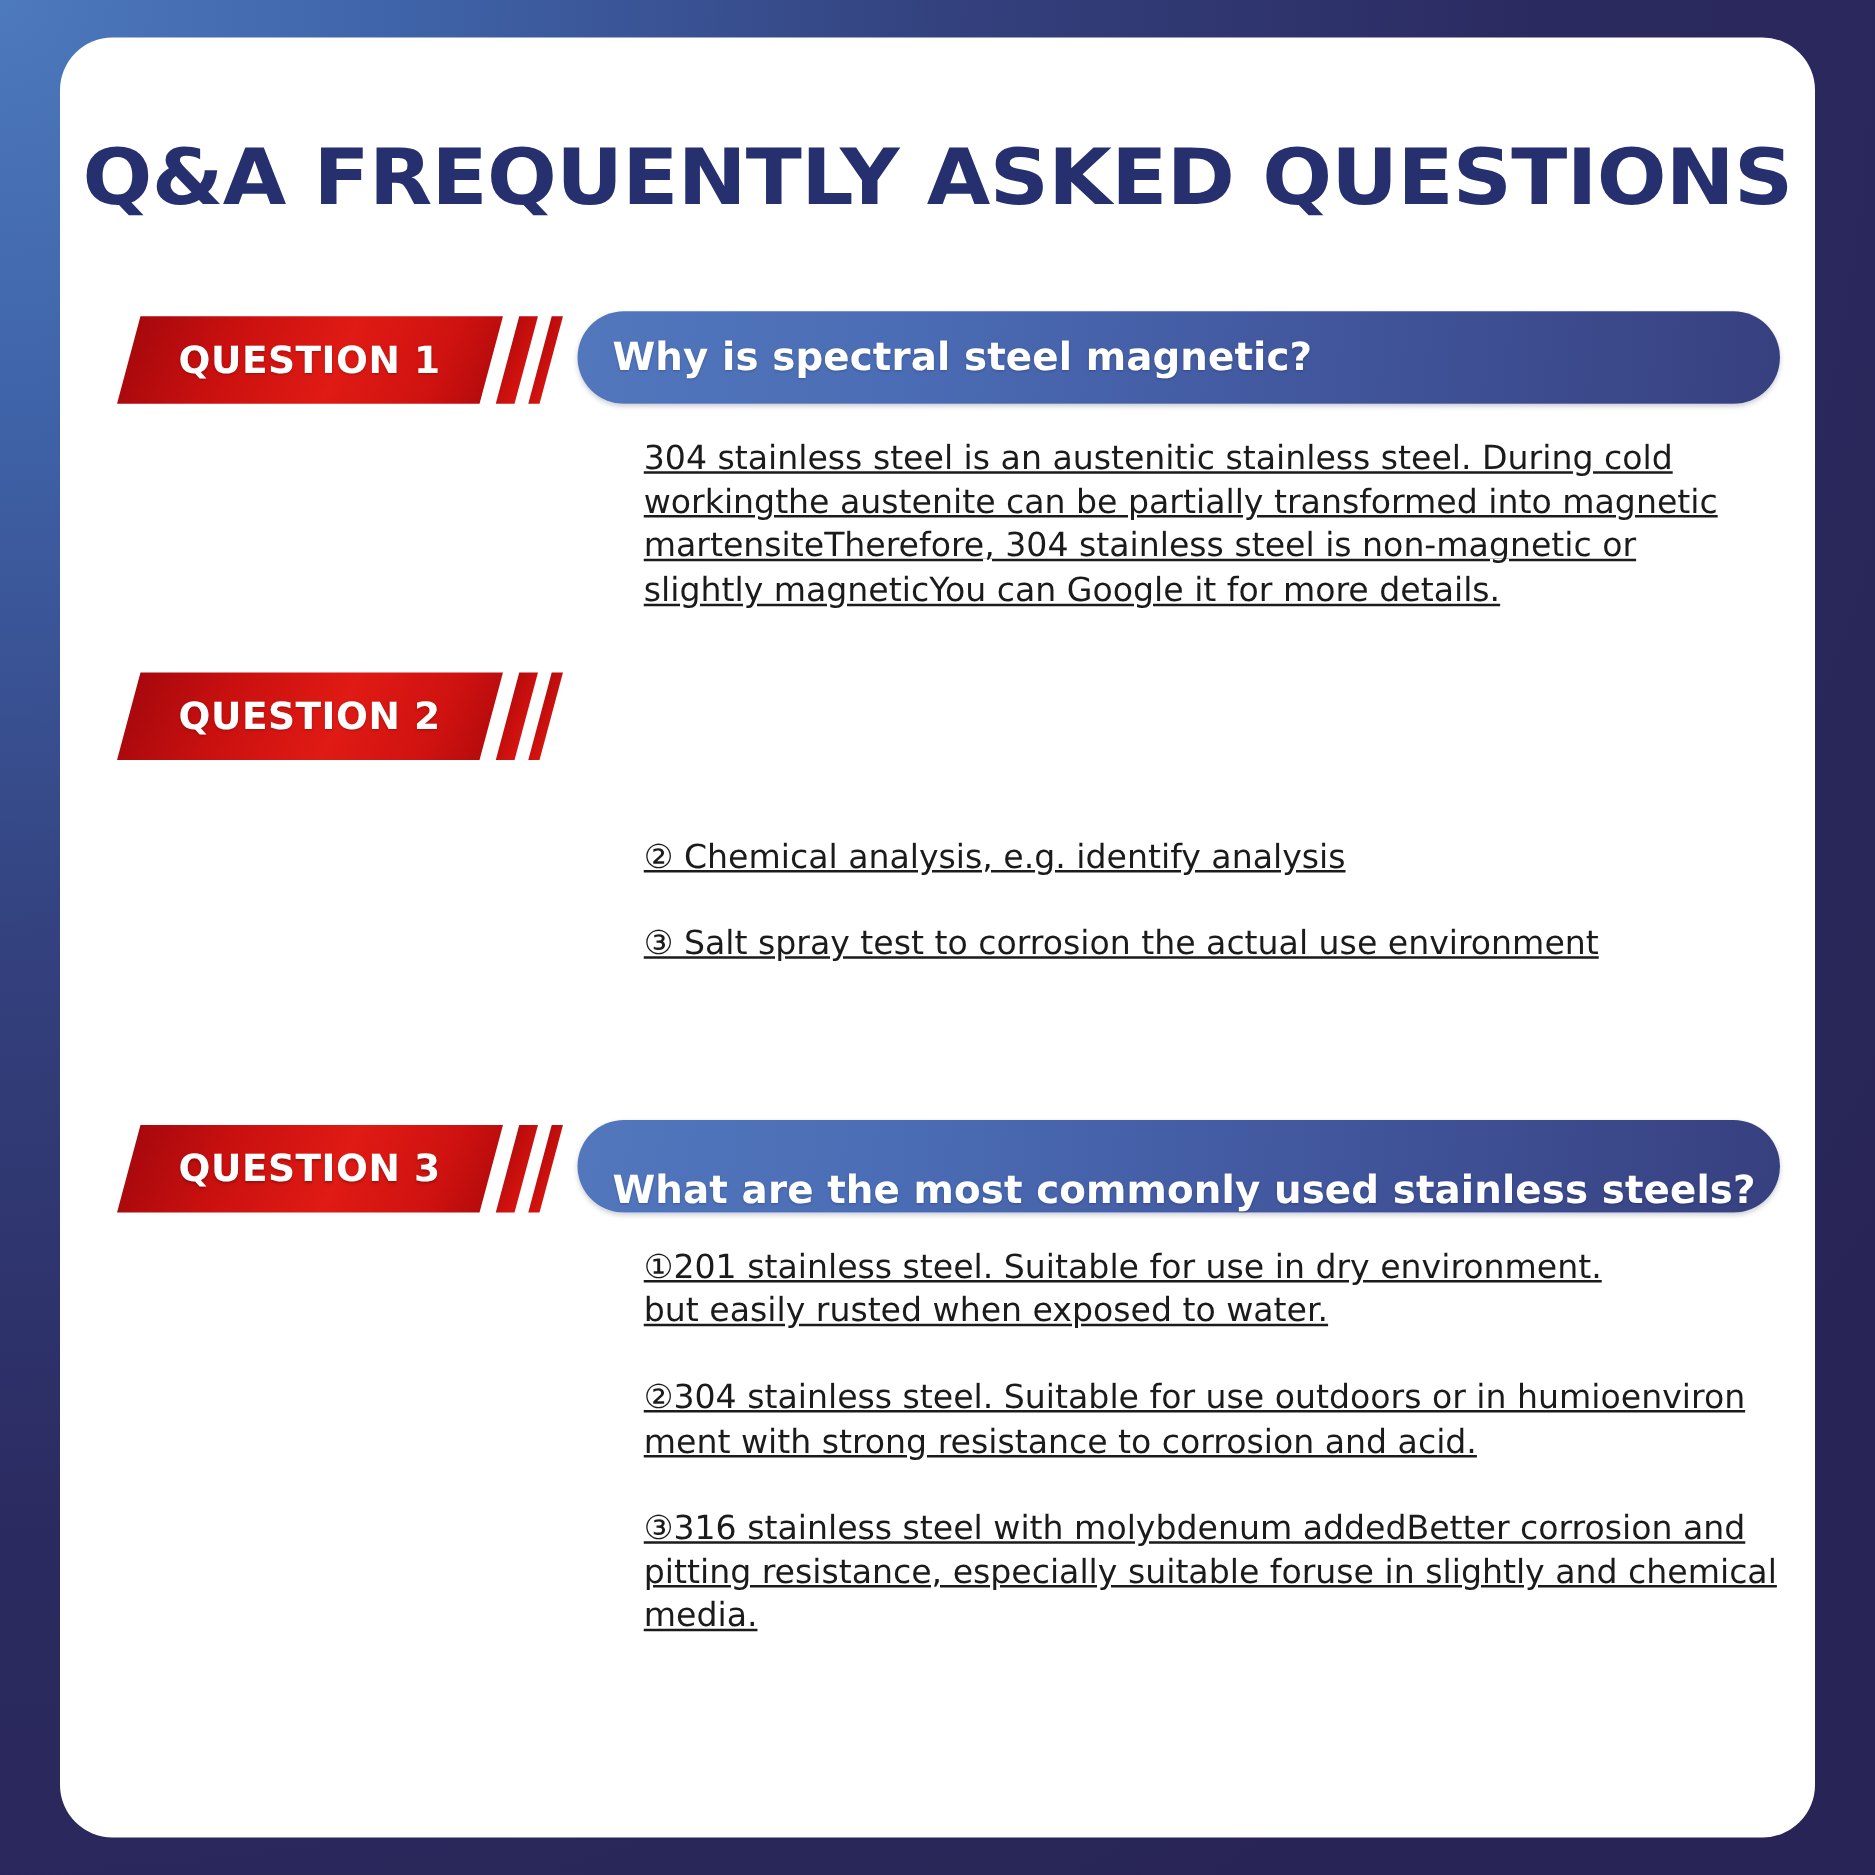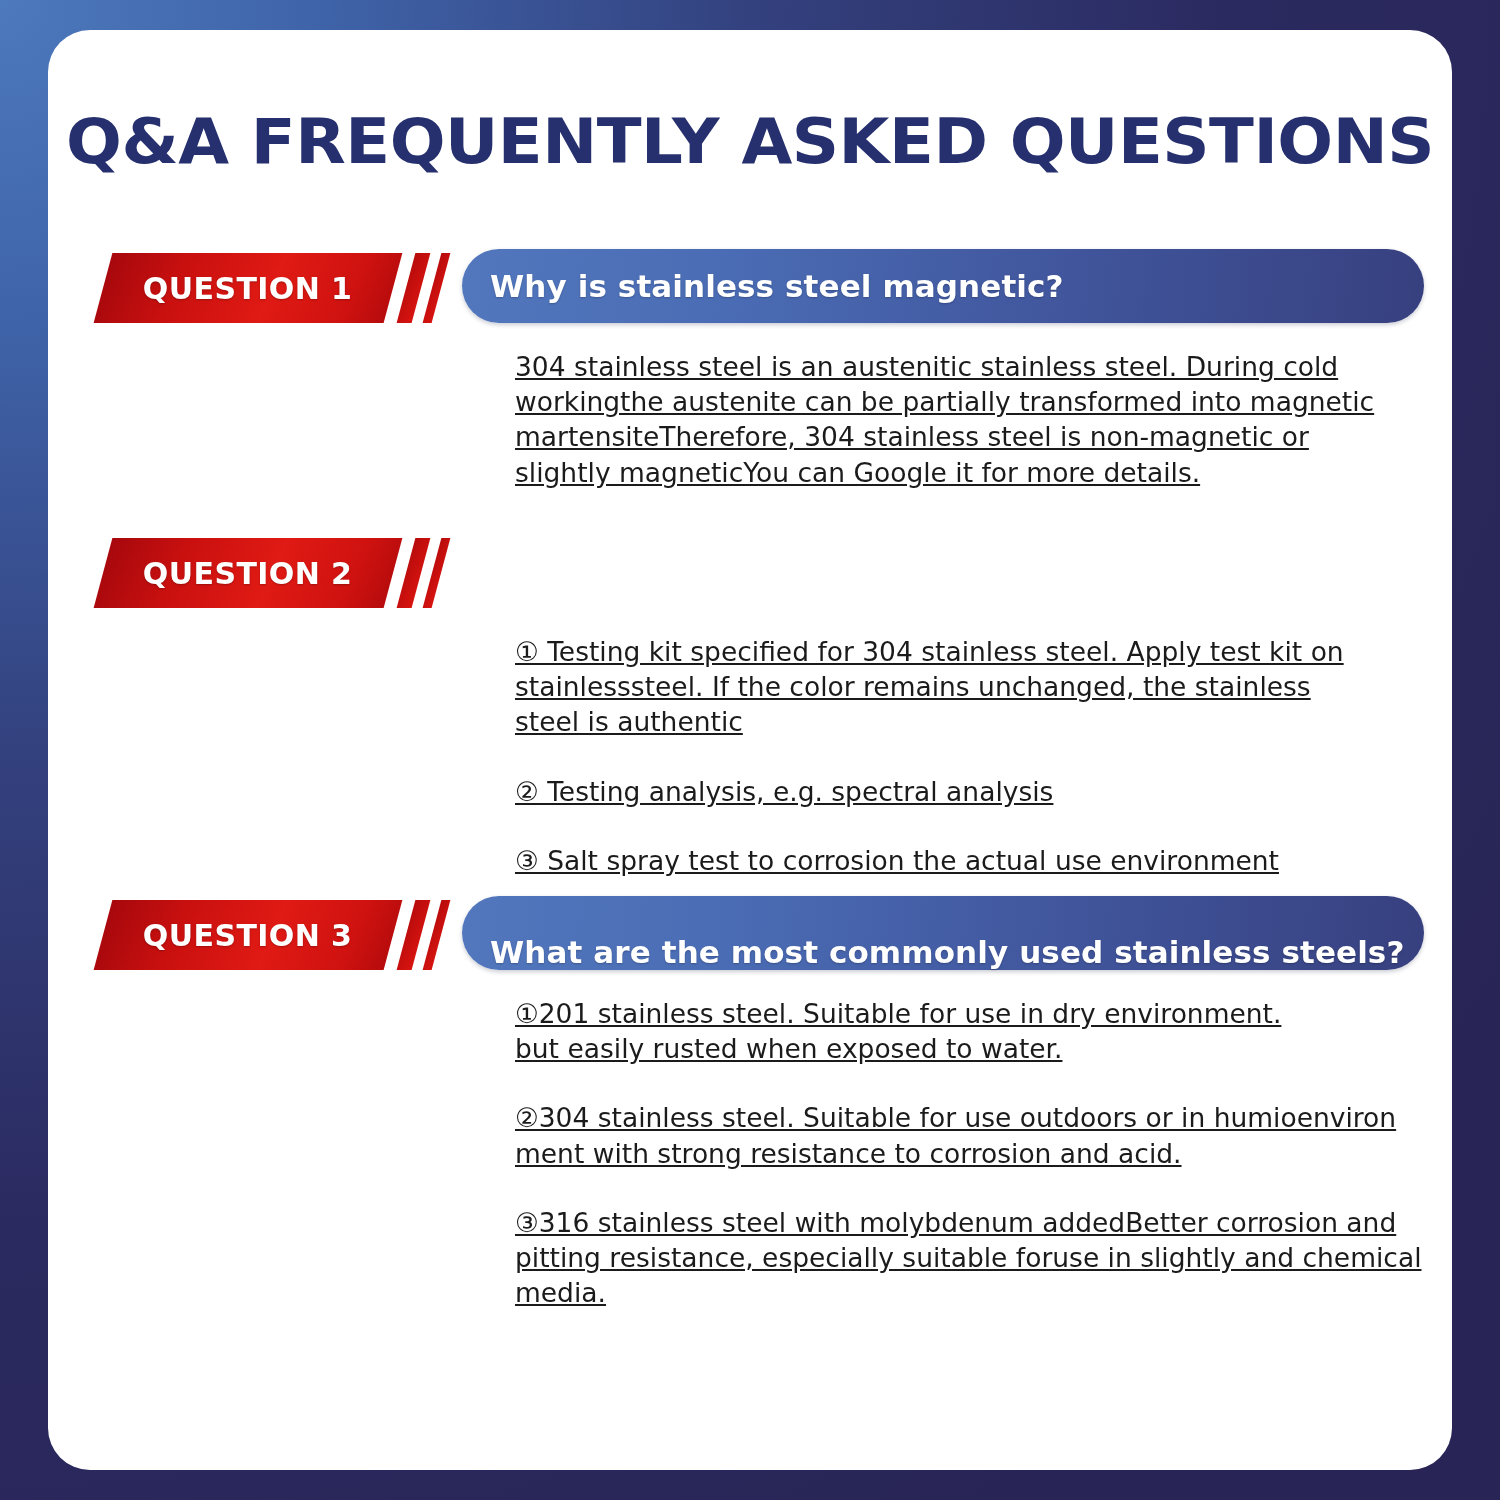--- a/index.html
+++ b/index.html
@@ -121,39 +121,38 @@
 <div id="title">Q&amp;A FREQUENTLY ASKED QUESTIONS</div>
 
 <div class="qblock" id="q1">
   <div class="qhead">
     <div class="badge">
       <span class="badge-label">QUESTION 1</span>
     </div>
     <div class="slash a"></div>
     <div class="slash b"></div>
     <div class="pill" style="width:962px;">
-      <span class="pill-label">Why is stainless steel magnetic?</span>
+      <span class="pill-label">Why is spectral steel magnetic?</span>
     </div>
   </div>
   <div class="answers">
     <p>304 stainless steel is an austenitic stainless steel. During cold workingthe austenite can be partially transformed into magnetic martensiteTherefore, 304 stainless steel is non-magnetic or slightly magneticYou can Google it for more details.</p>
   </div>
 </div>
 
 <div class="qblock" id="q2">
   <div class="qhead">
     <div class="badge">
       <span class="badge-label">QUESTION 2</span>
     </div>
     <div class="slash a"></div>
     <div class="slash b"></div>
   </div>
   <div class="answers">
-    <p>① Testing kit specified for 304 stainless steel. Apply test kit on stainlesssteel. If the color remains unchanged, the stainless steel is authentic</p>
-    <p class="gap">② Testing analysis, e.g. spectral analysis</p>
+    <p class="gap">② Chemical analysis, e.g. identify analysis</p>
     <p class="gap">③ Salt spray test to corrosion the actual use environment</p>
   </div>
 </div>
 
 <div class="qblock" id="q3">
   <div class="qhead">
     <div class="badge">
       <span class="badge-label">QUESTION 3</span>
     </div>
     <div class="slash a"></div>

